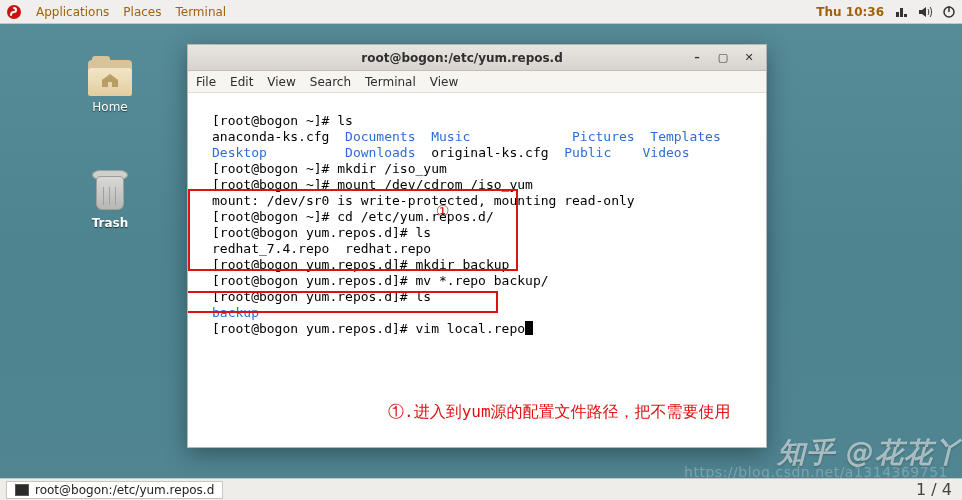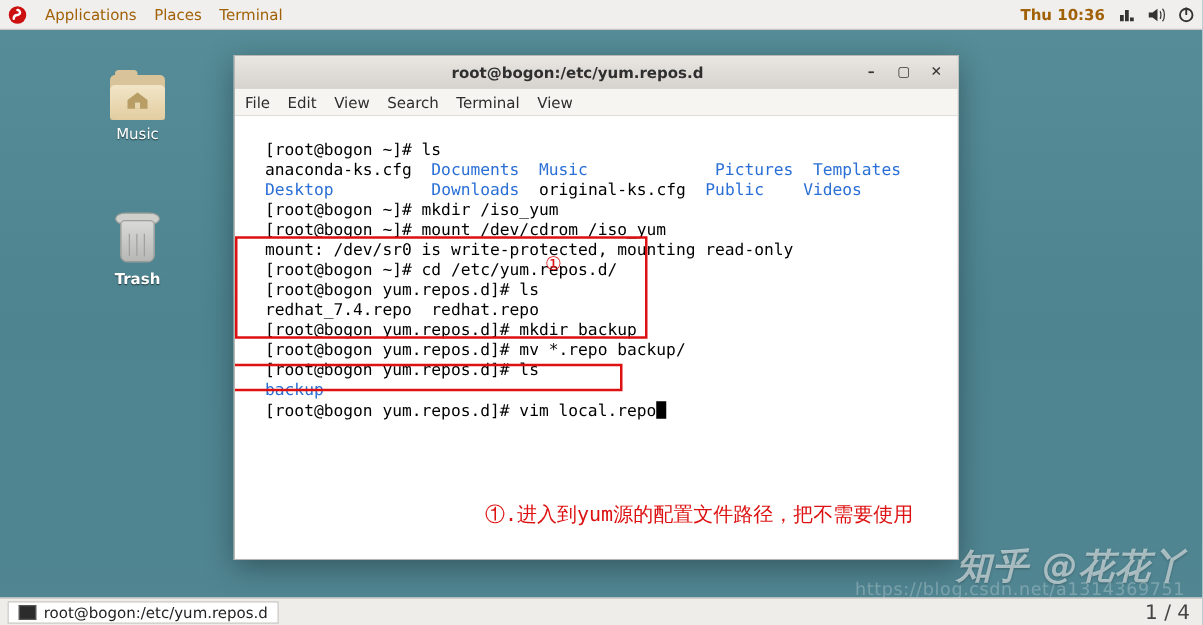--- a/index.html
+++ b/index.html
@@ -124,21 +124,21 @@
     display: flex; align-items: center; gap: 6px;
     background: #fff; border: 1px solid #c9c6c2;
     padding: 1px 8px; height: 18px; color: #222;
   }
   .task-term-ic { width: 14px; height: 12px; background:#2b2b2b; border:1px solid #555; }
   .taskbar .spacer { flex: 1; }
   .pager { font-size: 16px; color: #444; padding: 0 4px; }
 
   
   .watermark {
-    position: absolute; right: 12px; bottom: 28px;
+    position: absolute; right: 0; bottom: 28px;
     color: rgba(255,255,255,.55);
     font-size: 28px; font-weight: 600; font-style: italic;
     letter-spacing: 1px;
     text-shadow: 0 1px 2px rgba(0,0,0,.25);
   }
   .watermark-sub {
     position: absolute; right: 14px; bottom: 20px;
     color: rgba(255,255,255,.25); font-size: 14px; letter-spacing: .5px;
   }
 </style>
@@ -175,21 +175,21 @@
 <div class="desktop-icon" style="left:70px; top:56px;">
   <div class="di-box">
     <div class="folder-tab"></div>
     <div class="folder-back"></div>
     <div class="folder-front"></div>
     <svg class="folder-home" viewBox="0 0 20 16">
         <path d="M2 8l8-6 8 6v7H2z" fill="#b89d65"></path>
         <path d="M8 15v-5h4v5" fill="#e7d7b0"></path>
       </svg>
   </div>
-  <span>Music</span>
+  <span>Home</span>
 </div>
 
 <div class="desktop-icon" style="left:70px; top:168px;font-weight:bold;">
   <div class="trash-can">
     <div class="trash-lid"></div>
     <div class="trash-body">
       <div class="trash-rib" style="left:6px"></div>
       <div class="trash-rib" style="left:12px"></div>
       <div class="trash-rib" style="left:18px"></div>
     </div>

